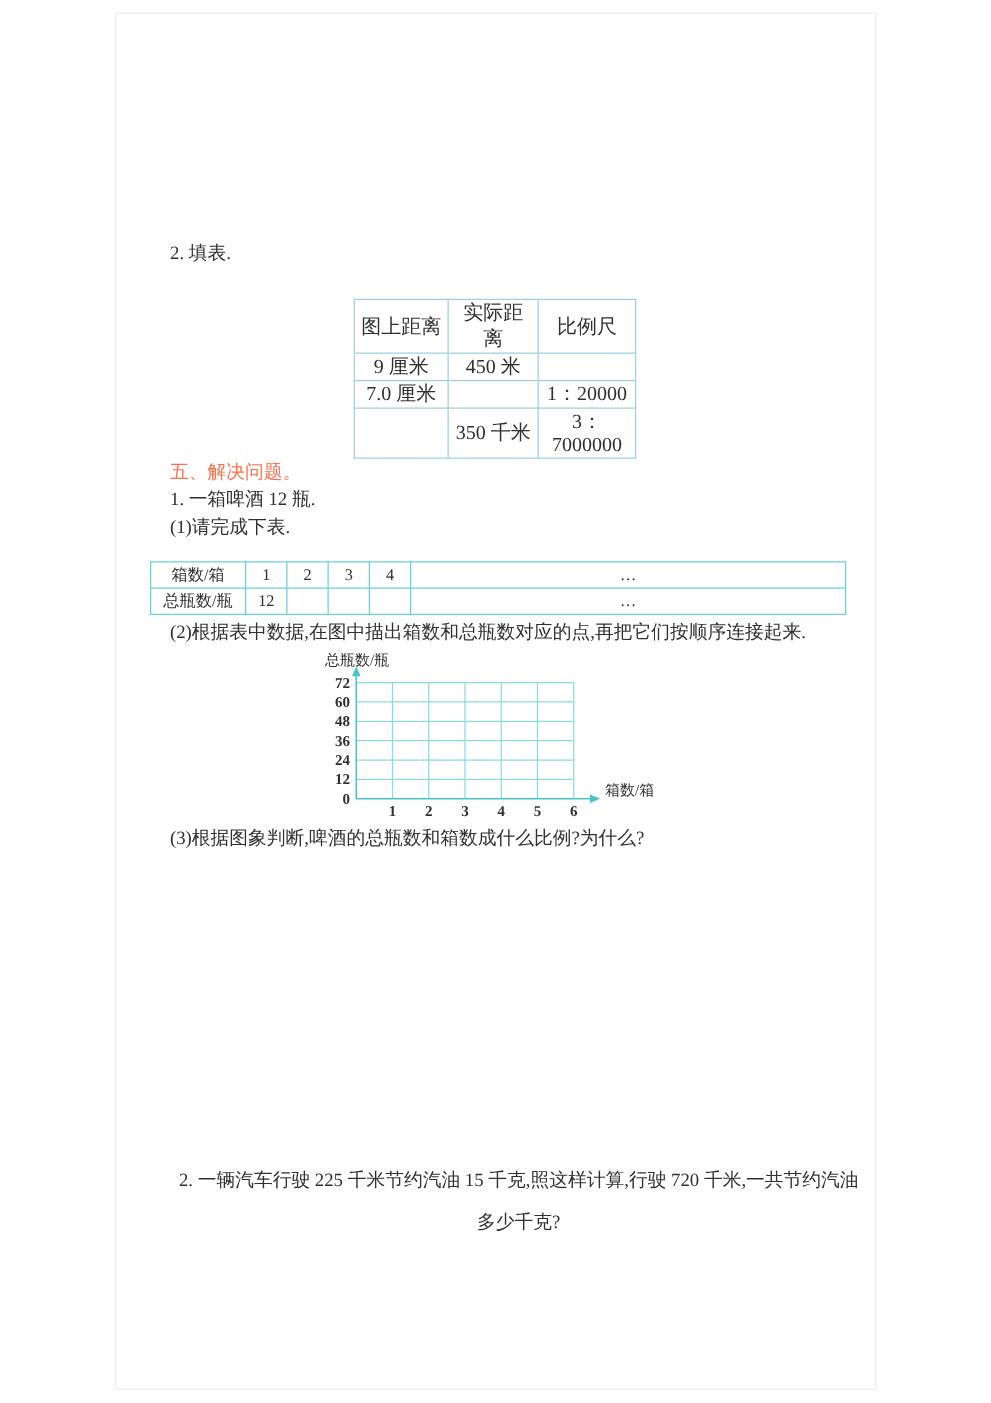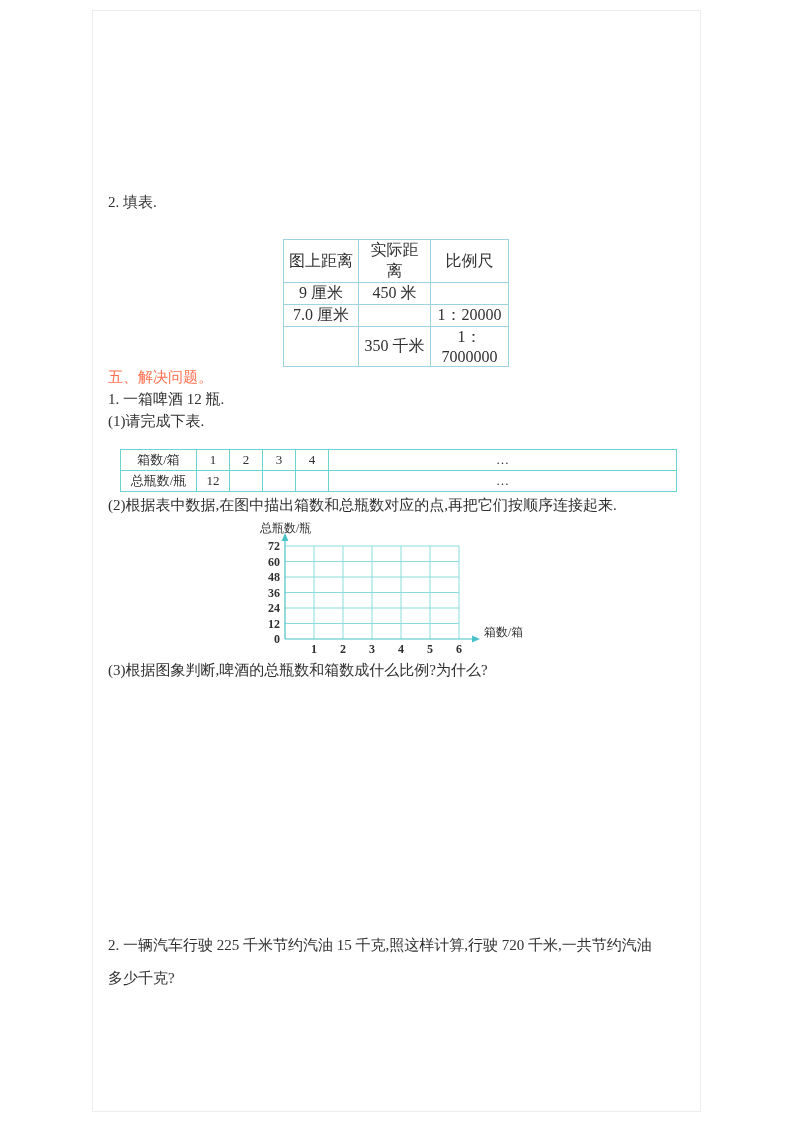--- a/index.html
+++ b/index.html
@@ -6,21 +6,21 @@
   html,body { background:#ffffff; }
   .page {
     position:relative; width:793px; height:1122px; background:#fff;
     font-family:"Liberation Serif","DejaVu Serif",serif;
     color:var(--text,#303030); font-size:15px; overflow:hidden;
   }
   .page-frame {
     position:absolute; left:92px; top:10px; width:609px; height:1102px;
     border:1px solid #ededed; pointer-events:none;
   }
-  .line { position:absolute; left:108px; white-space:pre-wrap; }
+  .line { position:absolute; left:136px; white-space:pre-wrap;text-align:center; }
   .fill-title { top:193px; }
   .solve-title { top:368px; color:var(--accent,#ff6f4d); }
   .p1-intro { top:390px; }
   .p1-part1 { top:412px; }
   .p1-part2 { top:496px; }
   .p1-part3 { top:661px; }
   .p1-part4 { top:788px; }
   .p2 { top:929px; width:558px; line-height:33px; }
 
   table { border-collapse:collapse; position:absolute; }
@@ -63,21 +63,21 @@
       <td></td>
     </tr>
     <tr>
       <td>7.0 厘米</td>
       <td></td>
       <td>1：20000</td>
     </tr>
     <tr>
       <td></td>
       <td>350 千米</td>
-      <td>1：7000000</td>
+      <td>3：7000000</td>
     </tr>
   </tbody>
     </table>
 
   <div class="line solve-title">五、解决问题。</div>
   <div class="line p1-intro">1. 一箱啤酒 12 瓶.</div>
   <div class="line p1-part1">(1)请完成下表.</div>
 
   <table class="beer-table">
     <colgroup>

